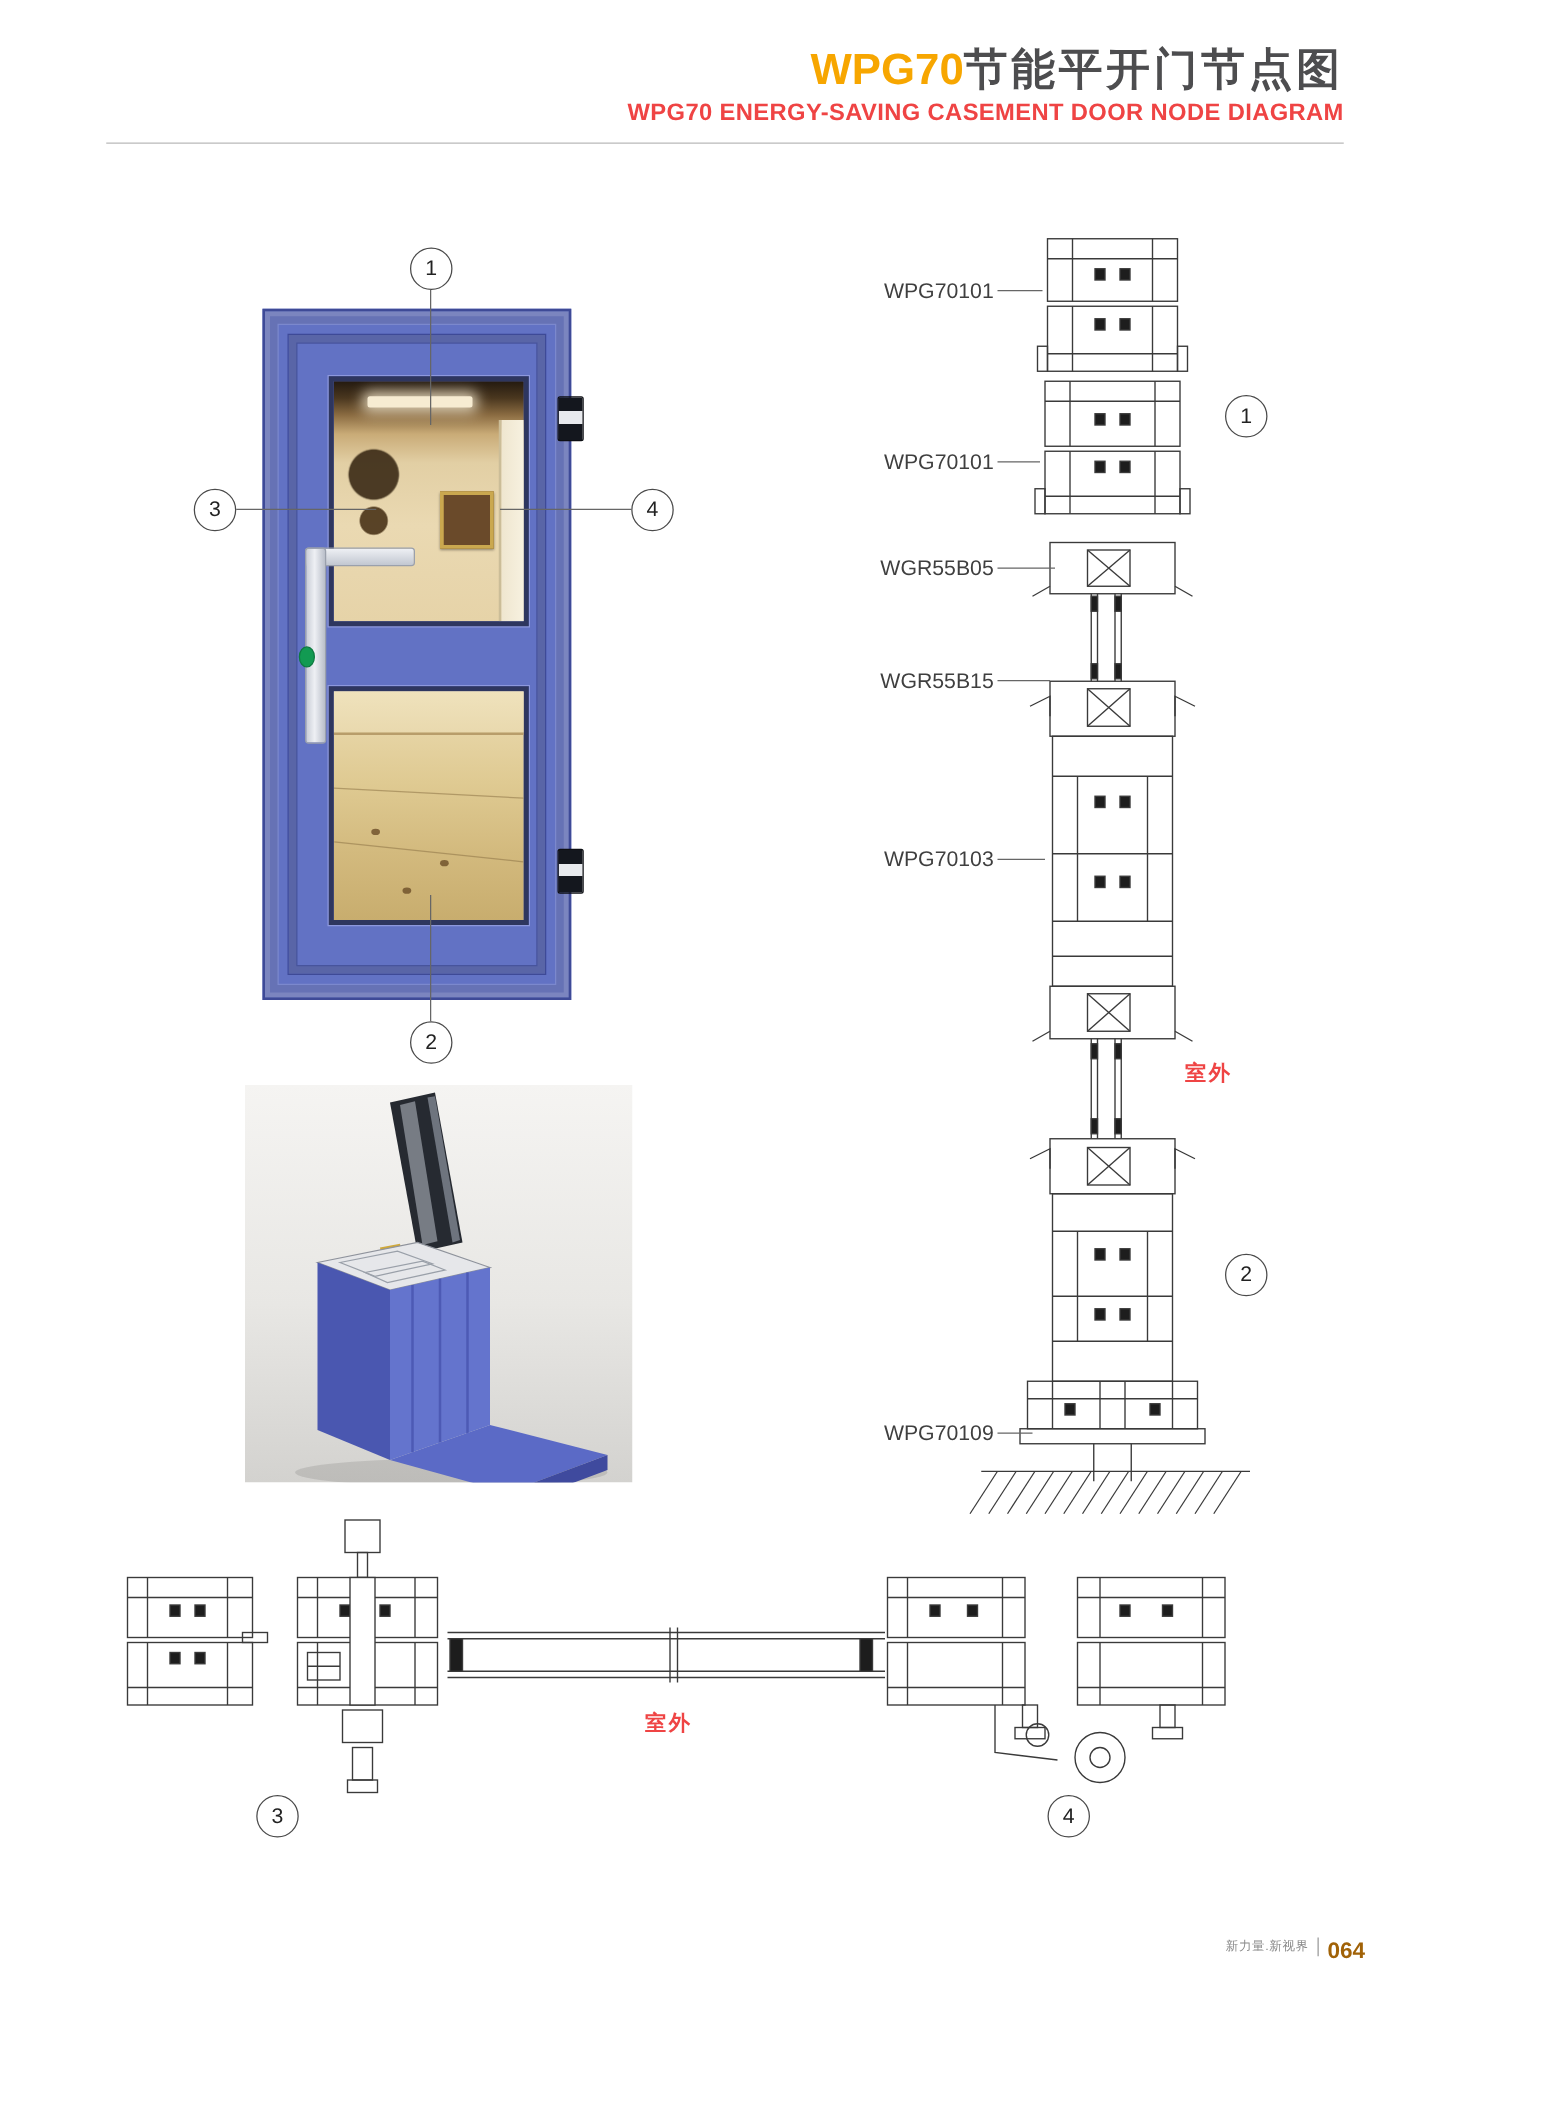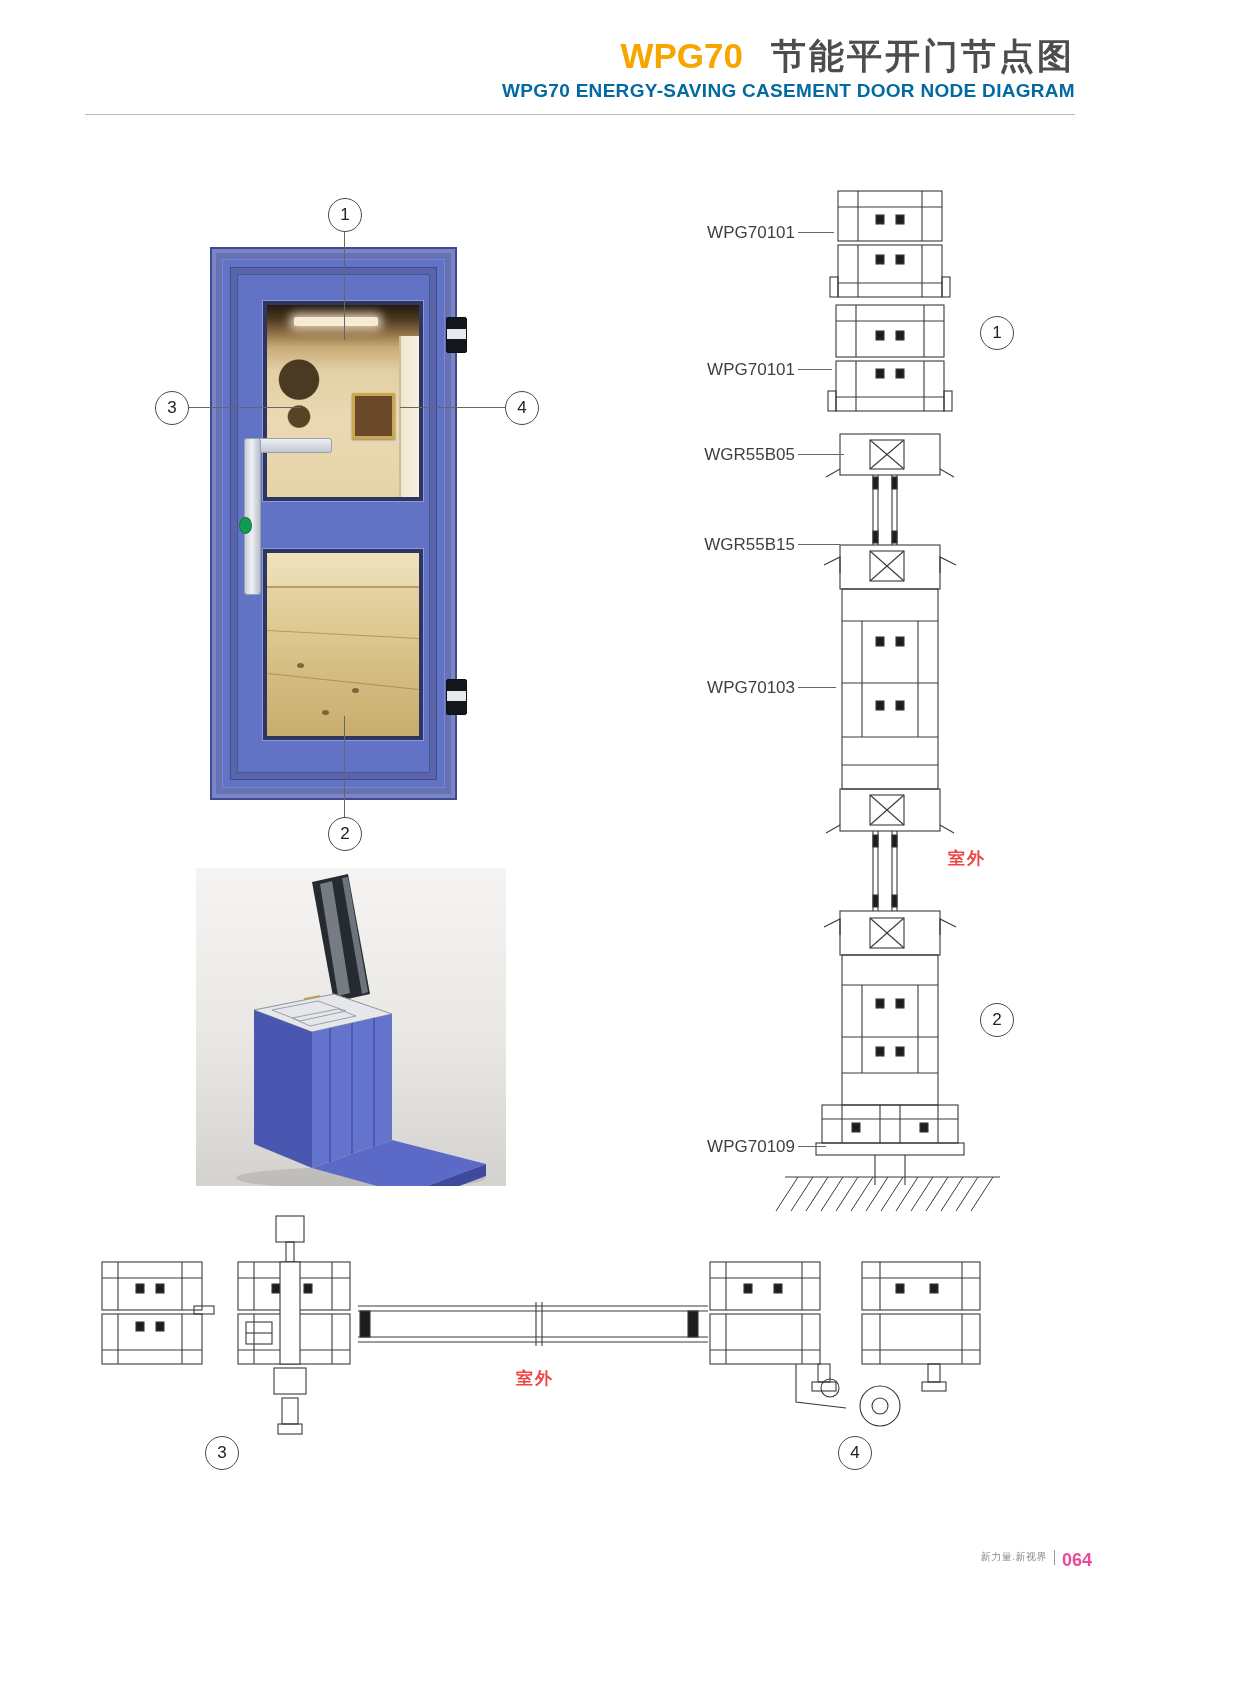--- a/index.html
+++ b/index.html
@@ -2,23 +2,23 @@
 <html><head>
 <meta charset="utf-8">
 <style>
   html,body{margin:0;padding:0;background:#fff;}
   .page{position:relative;width:1239px;height:1681px;background:#ffffff;overflow:hidden;
         font-family:"Liberation Sans","DejaVu Sans",sans-serif;color:#3a3a3a;}
   .abs{position:absolute;}
 
   
   .title-row{text-align:right;font-weight:bold;font-size:35px;line-height:1.15;white-space:nowrap;}
-  .brand{color:#F7A600;margin-right:28px;}
+  .brand{color:#F7A600;margin-right:0;}
   .title-cn{color:#4d4d4f;letter-spacing:3px;}
-  .subtitle{text-align:right;color:#0369a1;font-weight:bold;font-size:19px;margin-top:4px;letter-spacing:.3px;}
+  .subtitle{text-align:right;color:#ef4444;font-weight:bold;font-size:19px;margin-top:4px;letter-spacing:.3px;}
   .rule{height:1px;background:#b9b9b9;}
 
   
   .callout{position:absolute;width:34px;height:34px;border-radius:50%;border:1.5px solid #4a4a4a;
            background:#fff;display:flex;align-items:center;justify-content:center;
            font-size:17px;color:#222;box-sizing:border-box;z-index:6;}
   .lead{position:absolute;background:#666;z-index:5;}
 
   
   .door-fig{z-index:2;}
@@ -62,21 +62,21 @@
   .label{position:absolute;left:663px;width:132px;text-align:right;font-size:17px;color:#3f3f3f;white-space:nowrap;}
   .cjk{position:absolute;font-size:17px;font-weight:bold;color:#ef4444;letter-spacing:2px;white-space:nowrap;}
 
   
   .render3d{z-index:2;}
 
   
   .footer{display:flex;align-items:flex-start;gap:7px;}
   .slogan{font-size:10px;color:#8a8a8a;letter-spacing:.5px;}
   .fdiv{width:1px;height:15px;background:#999;}
-  .pnum{font-size:18px;font-weight:bold;color:#ec4899;}
+  .pnum{font-size:18px;font-weight:bold;color:#a16207;}
 </style>
 </head>
 <body>
 
 <div class="page">
 
   <div class="abs" style="left:85px;top:36px;width:990px;">
     <div class="title-row">
       <span class="brand">WPG70</span><span class="title-cn">节能平开门节点图</span>
     </div>

